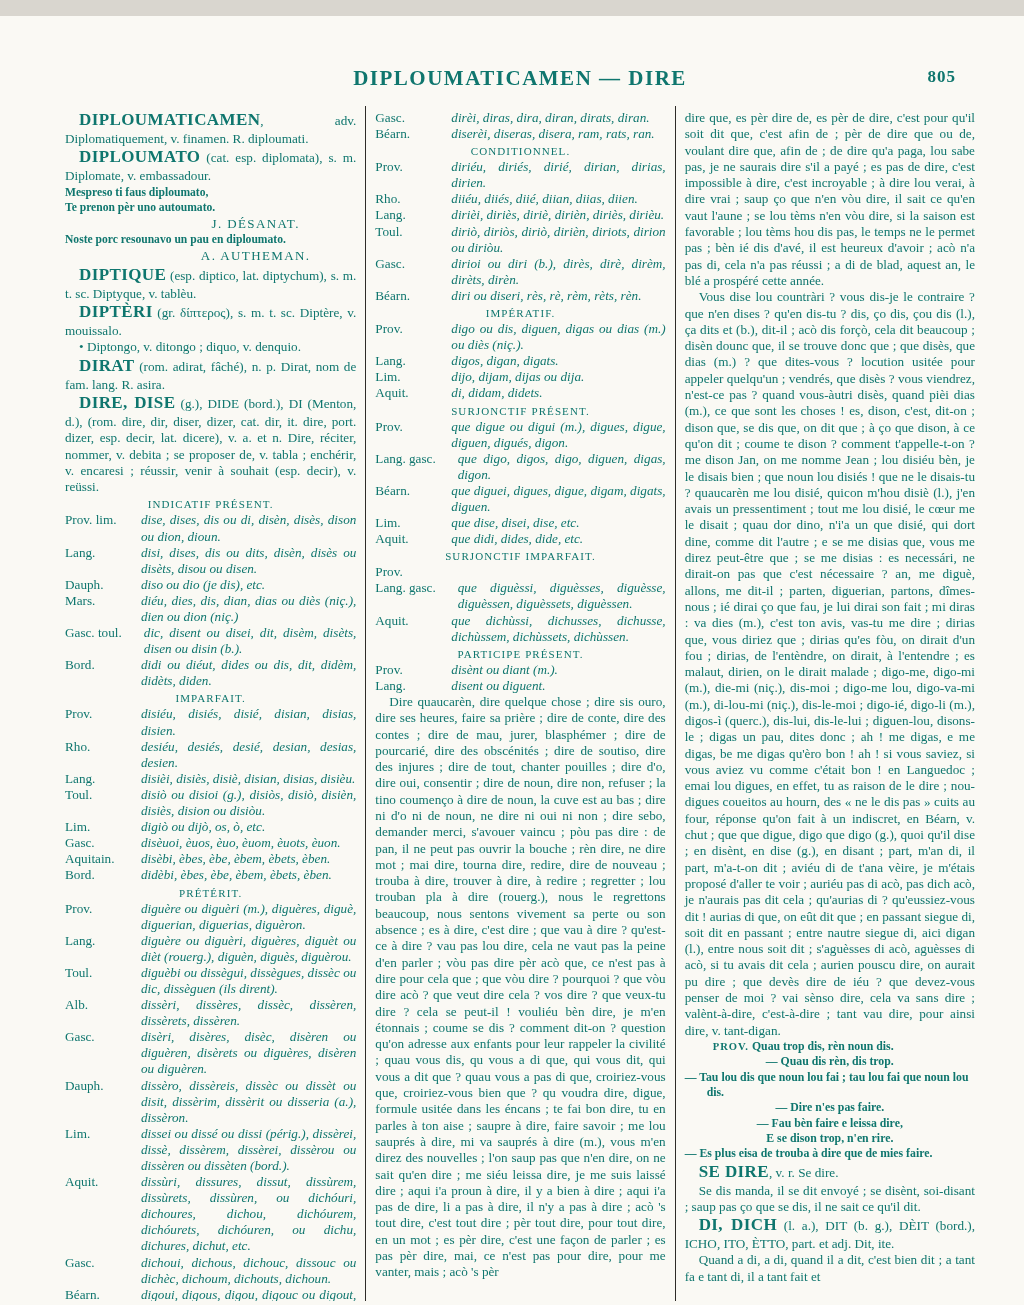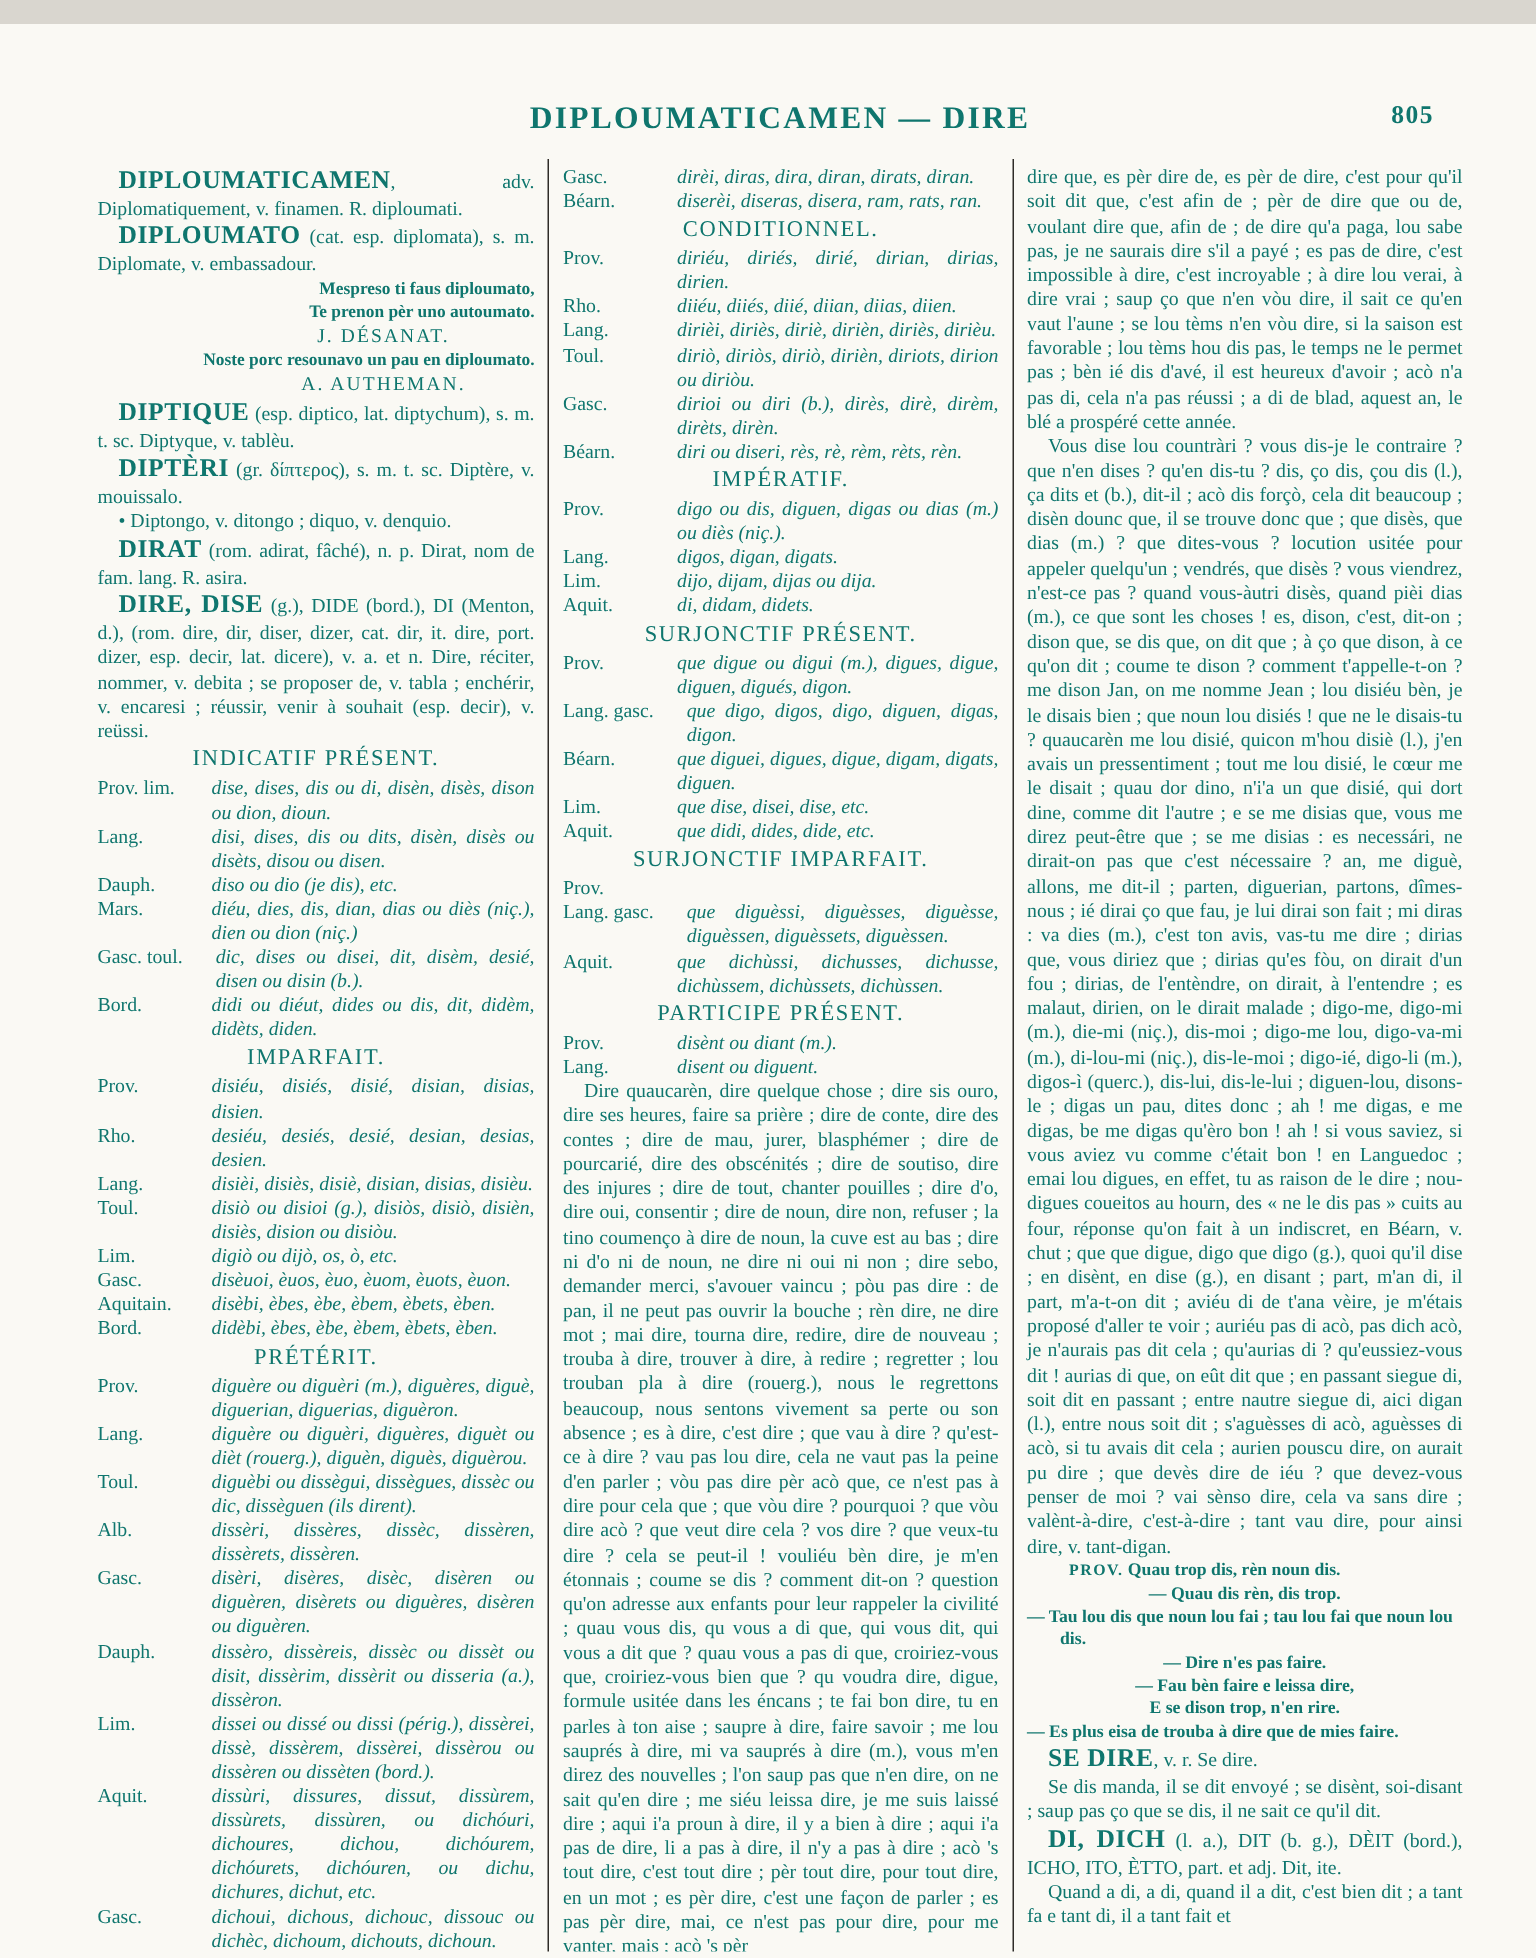--- a/index.html
+++ b/index.html
@@ -17,24 +17,24 @@
   .hdr-page{position:absolute;right:28px;top:1px;font-size:17px;font-weight:bold;letter-spacing:1px;}
   .cols{display:flex;align-items:stretch;height:1195px;}
   .col{width:33.333%;box-sizing:border-box;padding:4px 9px 0 9px;overflow:hidden;}
   .col+.col{border-left:1px solid #2e2c28;}
   p{margin:0;}
   .entry{font-size:13.2px;line-height:1.235;text-align:justify;text-indent:14px;}
   .lead{font-weight:bold;font-size:17px;letter-spacing:.4px;}
   .prose{font-size:13.2px;line-height:1.235;text-align:justify;text-indent:14px;}
   .prose.cont{text-indent:0;}
   .sechead{
-    font-size:15px;letter-spacing:1.1px;text-align:center;
+    font-size:11px;letter-spacing:1.1px;text-align:center;
     margin:3px 0 2px 0;font-weight:normal;
   }
-  .verse{font-size:11.6px;font-weight:bold;line-height:1.3;text-align:right;}
+  .verse{font-size:11.6px;font-weight:bold;line-height:1.3;text-align:left;}
   .attrib{font-size:13px;letter-spacing:1.4px;text-align:center;padding-left:90px;line-height:1.35;}
   .conj{display:grid;grid-template-columns:minmax(56px,auto) 1fr;font-size:13.2px;line-height:1.22;gap:20px;}
   .dlabel{font-style:normal;padding-right:2px;white-space:nowrap;}
   .forms{font-style:italic;font-weight:500;text-align:justify;}
   .prov{font-size:11.8px;font-weight:bold;line-height:1.3;}
   .prov .plab{font-weight:bold;font-size:10.6px;letter-spacing:1px;}
   .prov.first{padding-left:28px;}
   .prov.center,.prov.cont{text-align:center;}
   .prov.flush{padding-left:22px;text-indent:-22px;}
 </style>
@@ -72,21 +72,21 @@
         <div class="conj">
           <span class="dlabel">Dauph.</span>
           <span class="forms">diso ou dio (je dis), etc.</span>
         </div>
         <div class="conj">
           <span class="dlabel">Mars.</span>
           <span class="forms">diéu, dies, dis, dian, dias ou diès (niç.), dien ou dion (niç.)</span>
         </div>
         <div class="conj">
           <span class="dlabel">Gasc. toul.</span>
-          <span class="forms">dic, dises ou disei, dit, disèm, desié, disen ou disin (b.).</span>
+          <span class="forms">dic, disent ou disei, dit, disèm, disèts, disen ou disin (b.).</span>
         </div>
         <div class="conj">
           <span class="dlabel">Bord.</span>
           <span class="forms">didi ou diéut, dides ou dis, dit, didèm, didèts, diden.</span>
         </div>
         <p class="sechead">IMPARFAIT.</p>
         <div class="conj">
           <span class="dlabel">Prov.</span>
           <span class="forms">disiéu, disiés, disié, disian, disias, disien.</span>
         </div>

